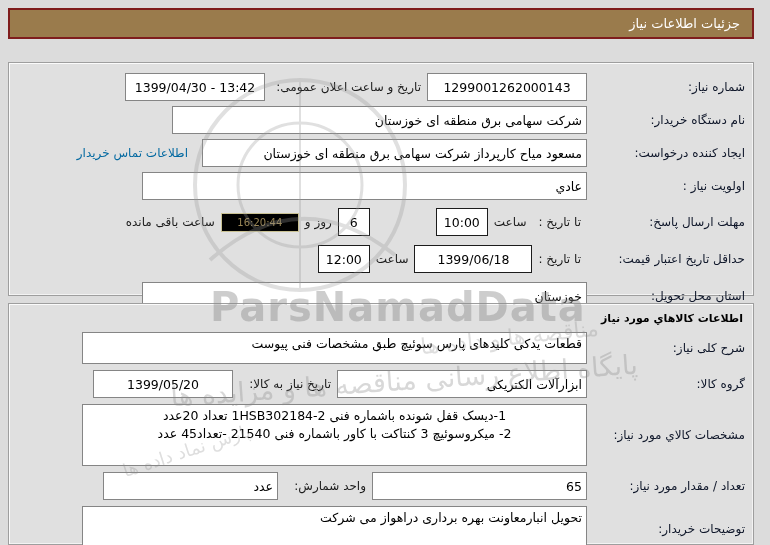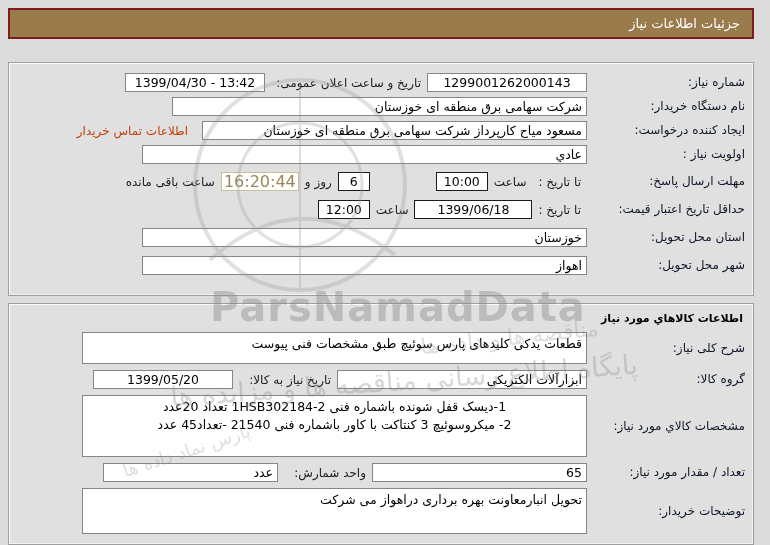--- a/index.html
+++ b/index.html
@@ -23,35 +23,35 @@
     background:#e0e0e0;border:1px solid #9e9e9e;
     box-shadow:inset 1px 1px 0 rgba(255,255,255,.85), inset -1px -1px 0 rgba(255,255,255,.6);
   }
   #box-need{top:62px;height:234px;padding:10px 8px 0 8px;}
   #box-goods{top:303px;height:242px;padding:6px 8px 0 8px;}
   .row{display:flex;align-items:center;direction:rtl;}
   .lbl{width:158px;flex:none;font-size:12px;color:#0f172a;line-height:1.25;}
   .inlbl{flex:none;padding:0 6px;font-size:12px;color:#1c1c1c;}
   .fld{
     background:#fff;border:1px solid #858585;box-sizing:border-box;
-    height:19px;display:flex;align-items:center;padding:0 4px;
+    height:28px;display:flex;align-items:center;padding:0 4px;
     font-size:12.5px;color:#000;white-space:nowrap;overflow:hidden;
   }
   .fld.center{justify-content:center;}
   .fld.dark{border:1px solid #1c1c1c;}
   .txt{
     background:#fff;border:1px solid #858585;box-sizing:border-box;
     padding:2px 4px;font-size:12.5px;color:#000;line-height:1.45;
     overflow:hidden;
   }
-  .link{color:#c2410c;cursor:pointer;font-size:12px;white-space:nowrap;}
+  .link{color:#0369a1;cursor:pointer;font-size:12px;white-space:nowrap;}
   .countdown{
-    background:#ffffff;border:1px solid #c9c193;color:#9a8656;
+    background:#000000;border:1px solid #c9c193;color:#9a8656;
     height:19px;box-sizing:border-box;display:flex;align-items:center;justify-content:center;
-    font-size:16px;width:78px;
+    font-size:10px;width:78px;
   }
   .section-title{font-weight:bold;font-size:11px;color:#000;margin:2px 2px 7px 0;}
   .mb5{margin-bottom:5px}.mb6{margin-bottom:6px}.mb8{margin-bottom:8px}.mb9{margin-bottom:9px}
   
   .wm{position:absolute;pointer-events:none;color:#8a8a8a;z-index:40;}
   #wm-brand{top:284px;left:210px;font-size:40px;font-weight:bold;opacity:.42;letter-spacing:1px;font-family:"DejaVu Sans",sans-serif;}
   #wm-logo{top:60px;left:150px;opacity:.30;}
   #wm-phrase1{top:365px;left:170px;font-size:27px;opacity:.33;transform:rotate(-4deg);white-space:nowrap;}
   #wm-phrase2{top:325px;left:420px;font-size:22px;opacity:.28;transform:rotate(-6deg);white-space:nowrap;}
   #wm-phrase3{top:440px;left:120px;font-size:18px;opacity:.28;transform:rotate(-18deg);white-space:nowrap;}

